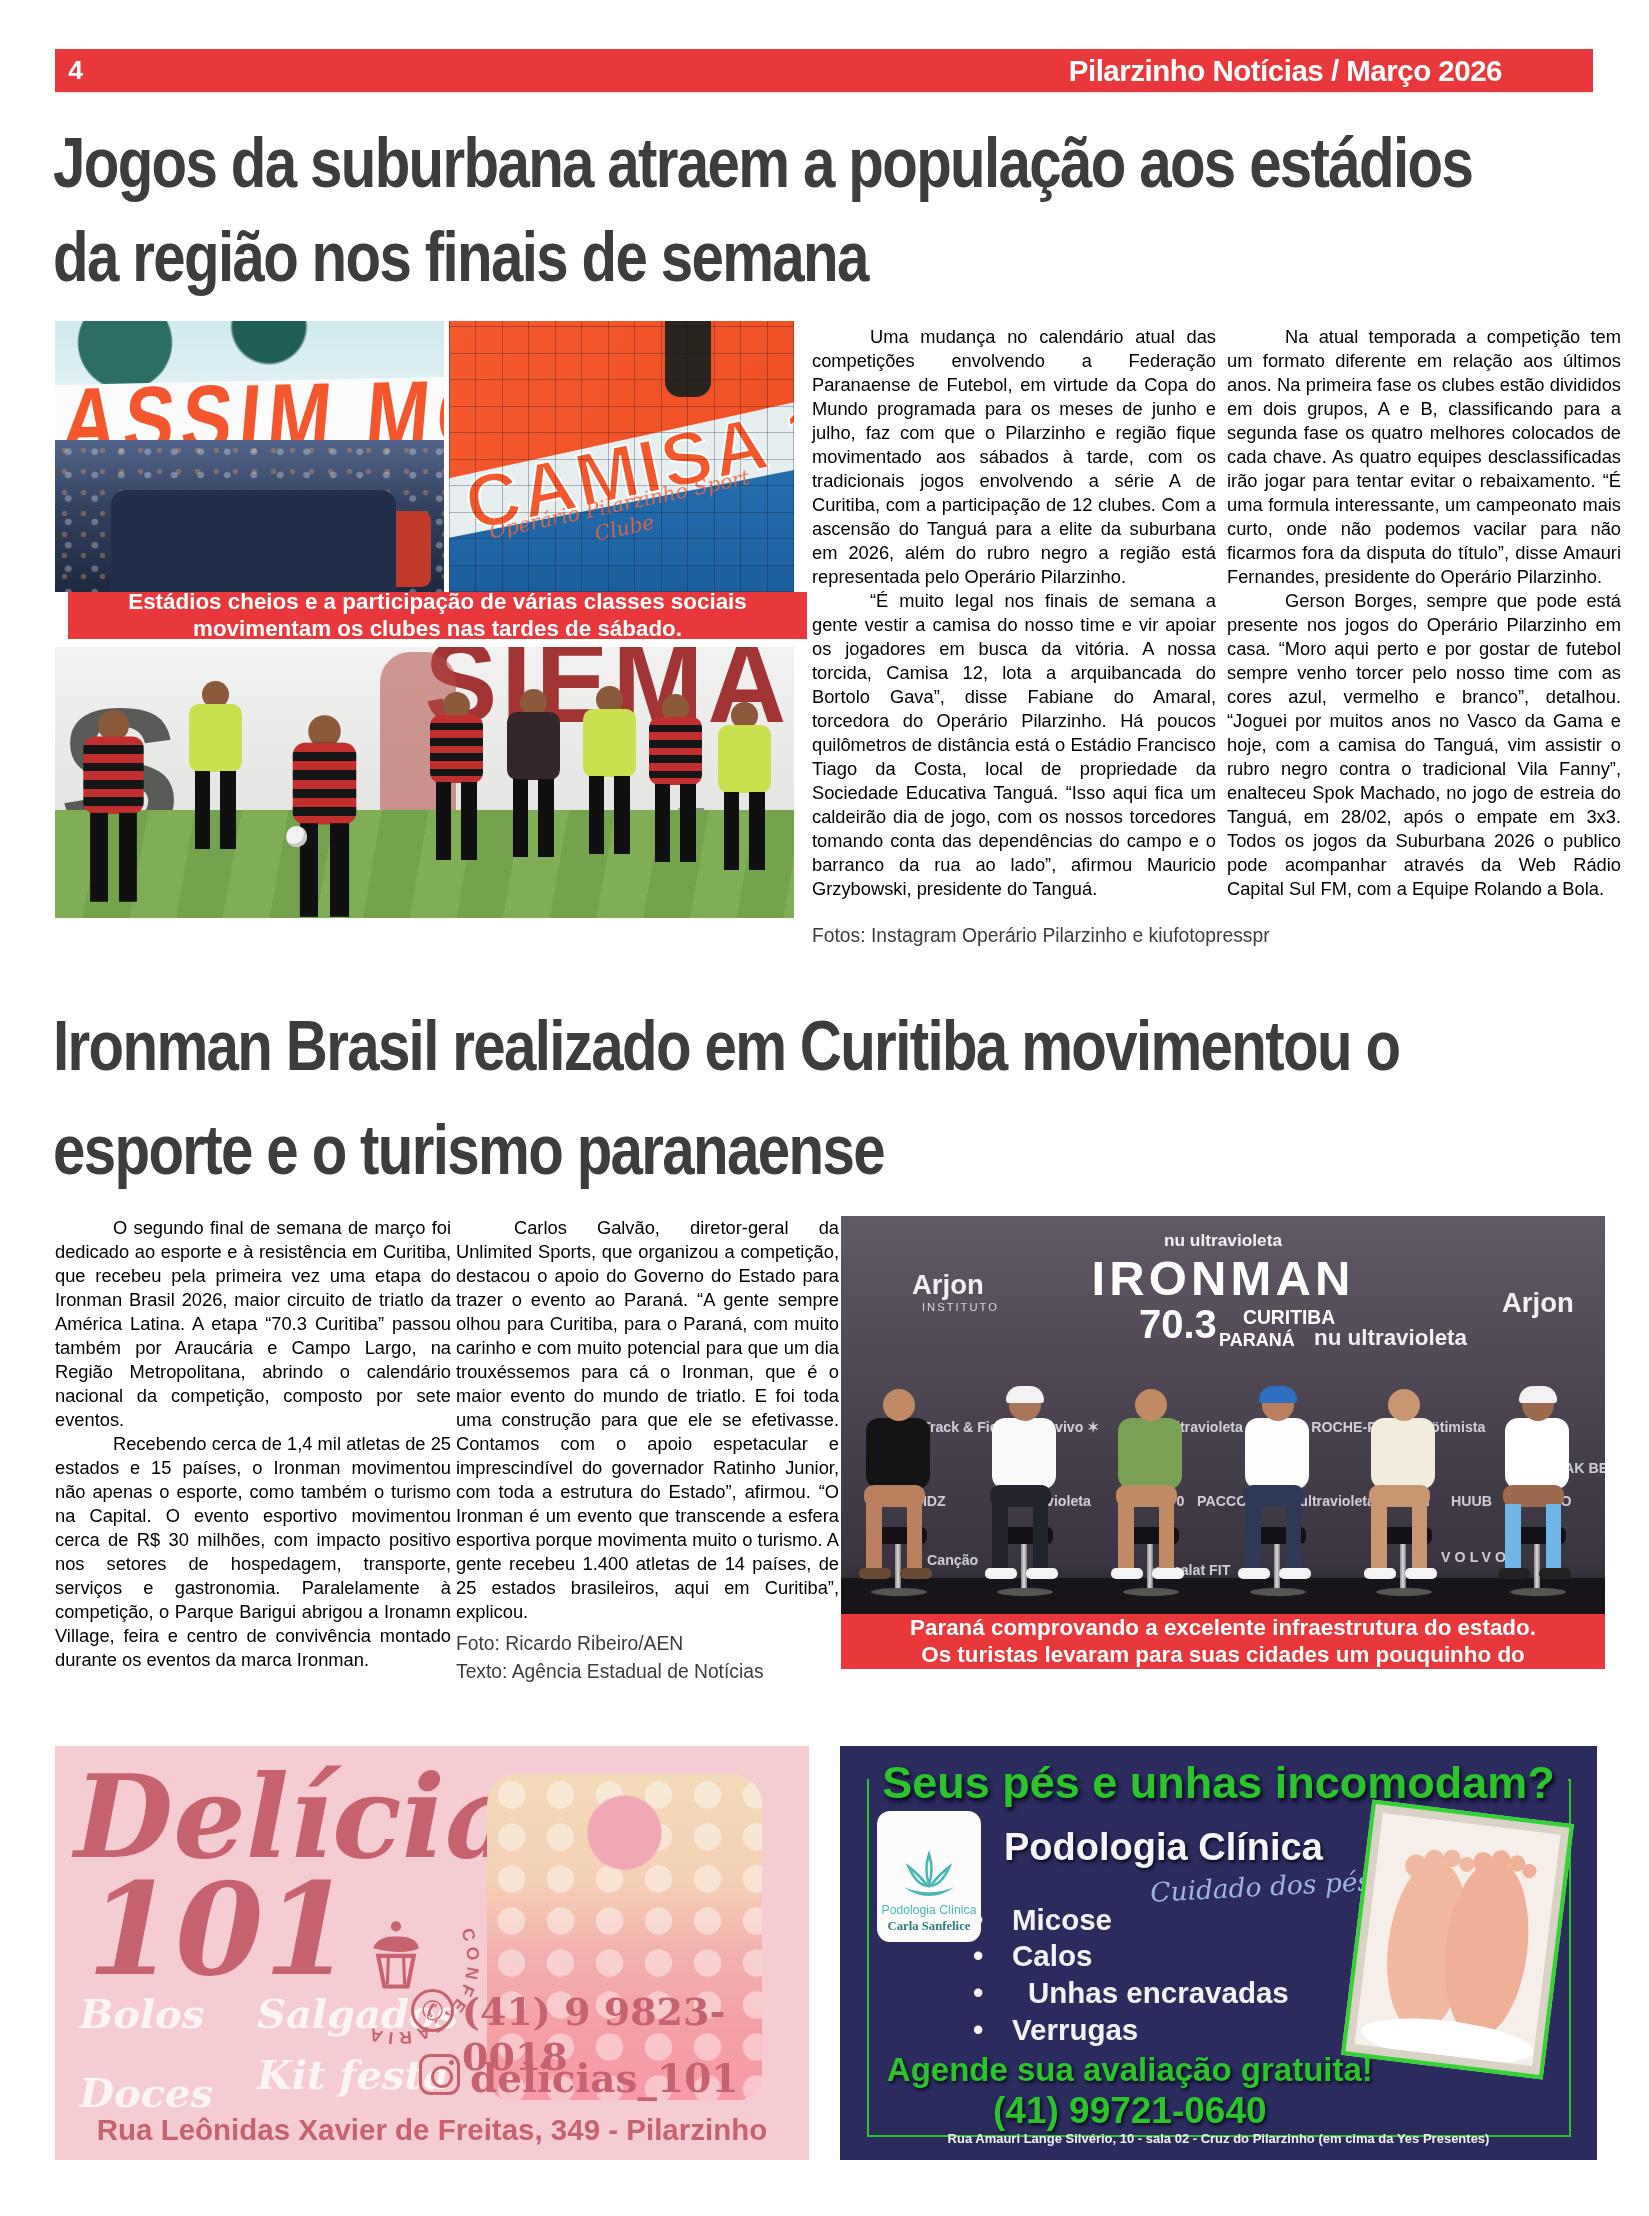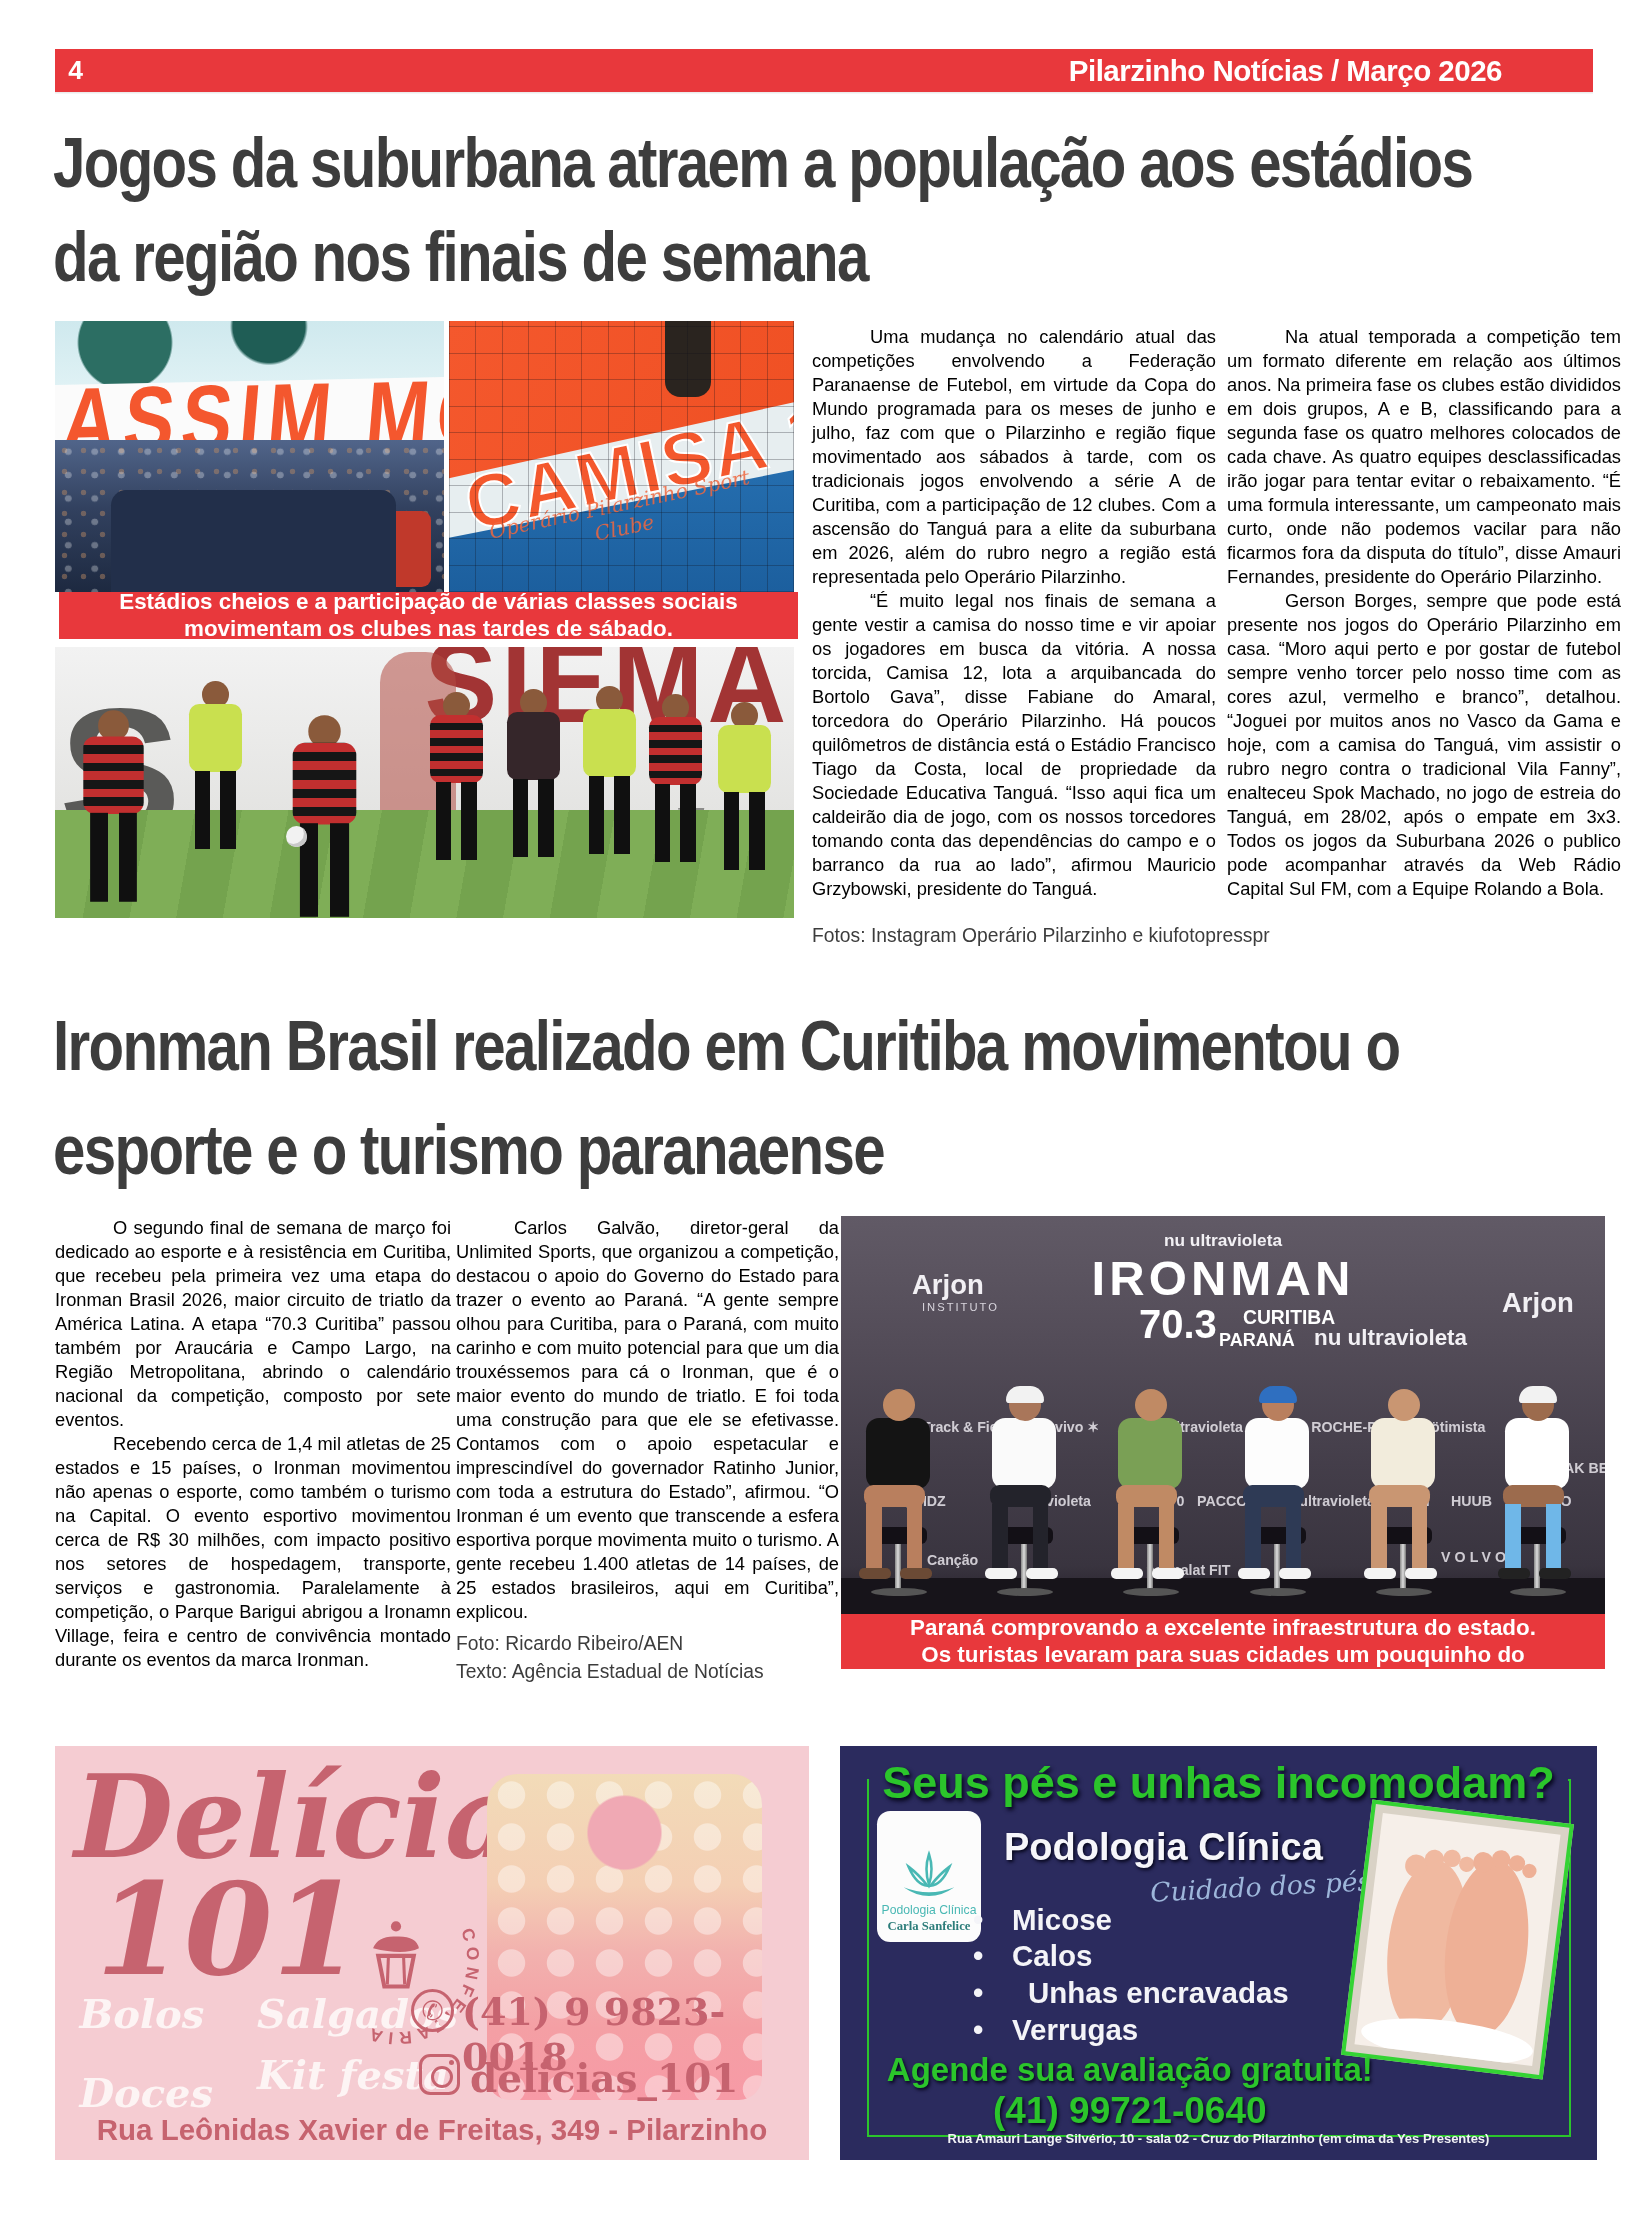--- a/index.html
+++ b/index.html
@@ -149,21 +149,21 @@
     <div class="photo" style="left:394px;top:0;width:345px;height:271px;">
       <div class="p2-base"></div>
       <div class="p2-orange"></div>
       <div class="p2-blue"></div>
       <div class="p2-trunk"></div>
       <div class="p2-text">CAMISA 12</div>
       <div class="p2-sub">Operário Pilarzinho Sport Clube</div>
       <div class="p2-net"></div>
     </div>
 
-    <div class="caption-band" style="left:4px;top:271px;width:739px;height:47px;">
+    <div class="caption-band" style="left:13px;top:271px;width:739px;height:47px;">
       <span>Estádios cheios e a participação de várias classes sociais</span>
       <span>movimentam os clubes nas tardes de sábado.</span>
     </div>
 
     <div class="photo" style="left:0;top:326px;width:739px;height:271px;">
       <div class="p3-wall"></div>
       <div class="wall-letter">S</div>
       <div class="wall-brand">SIEMAC</div>
       <div class="mascot"></div>
       <div class="wall-text1">Espo</div>
@@ -354,21 +354,21 @@
     </div>
   </div>
 
   <div class="caption-band" style="left:841px;top:1614px;width:764px;height:55px;">
     <span>Paraná comprovando a excelente infraestrutura do estado.</span>
     <span>Os turistas levaram para suas cidades um pouquinho do</span>
   </div>
 
   <div id="ad-delicias">
     <div class="abs del-serif" style="left:19.3px;top:4.1px;font-size:114px;">Delícias</div>
-    <div class="abs del-serif" style="left:41px;top:109px;font-size:127px;">101</div>
+    <div class="abs del-serif" style="left:32px;top:109px;font-size:127px;">101</div>
 
     <div class="abs" style="left:257px;top:131px;width:168px;height:168px;">
       <svg width="168" height="168" viewBox="0 0 330 330">
         <defs>
             <path id="arc" d="M 165 25 A 140 140 0 1 1 164.9 25"></path>
           </defs>
         <text font-family="Liberation Sans, sans-serif" font-size="34" font-weight="bold" fill="#c6636f" letter-spacing="10">
           <textPath href="#arc" startOffset="18%" id="badge-arc-text">CONFEITARIA</textPath>
         </text>
         <g transform="translate(100,85)">

